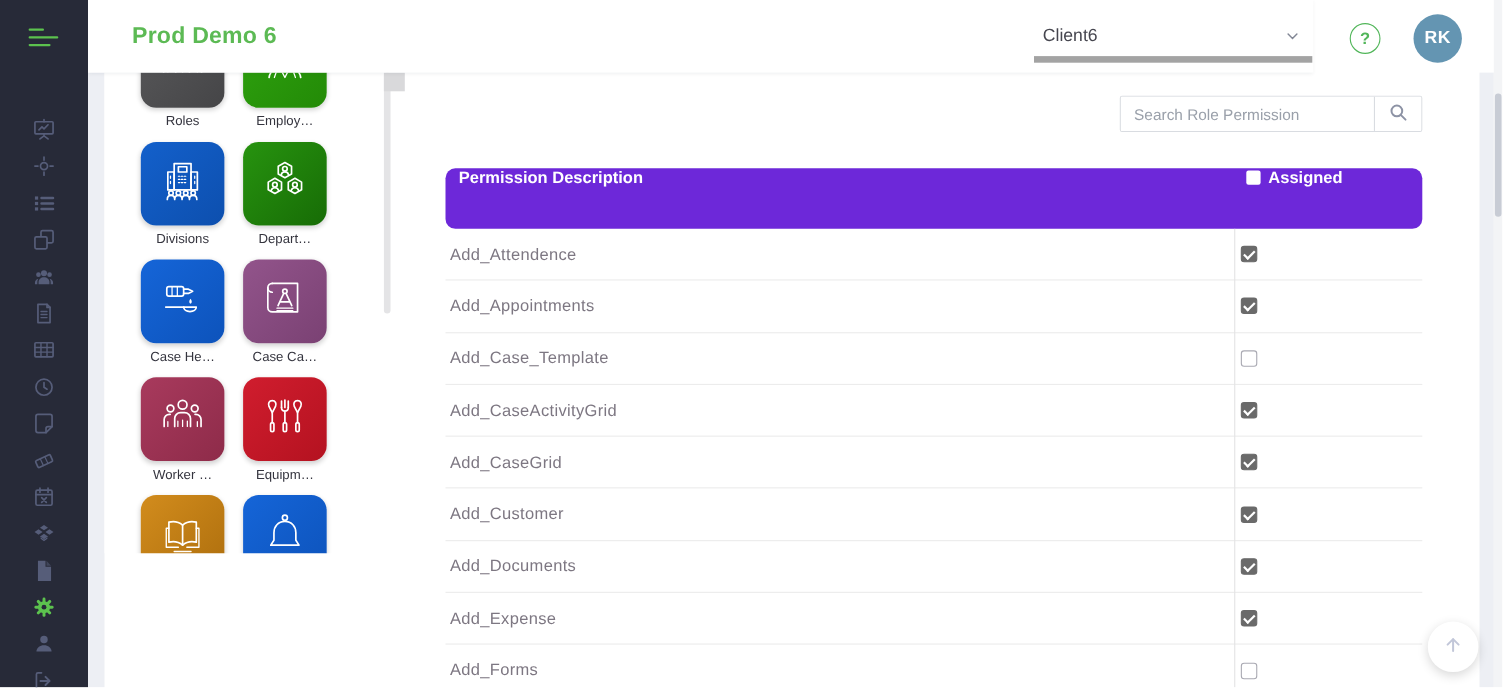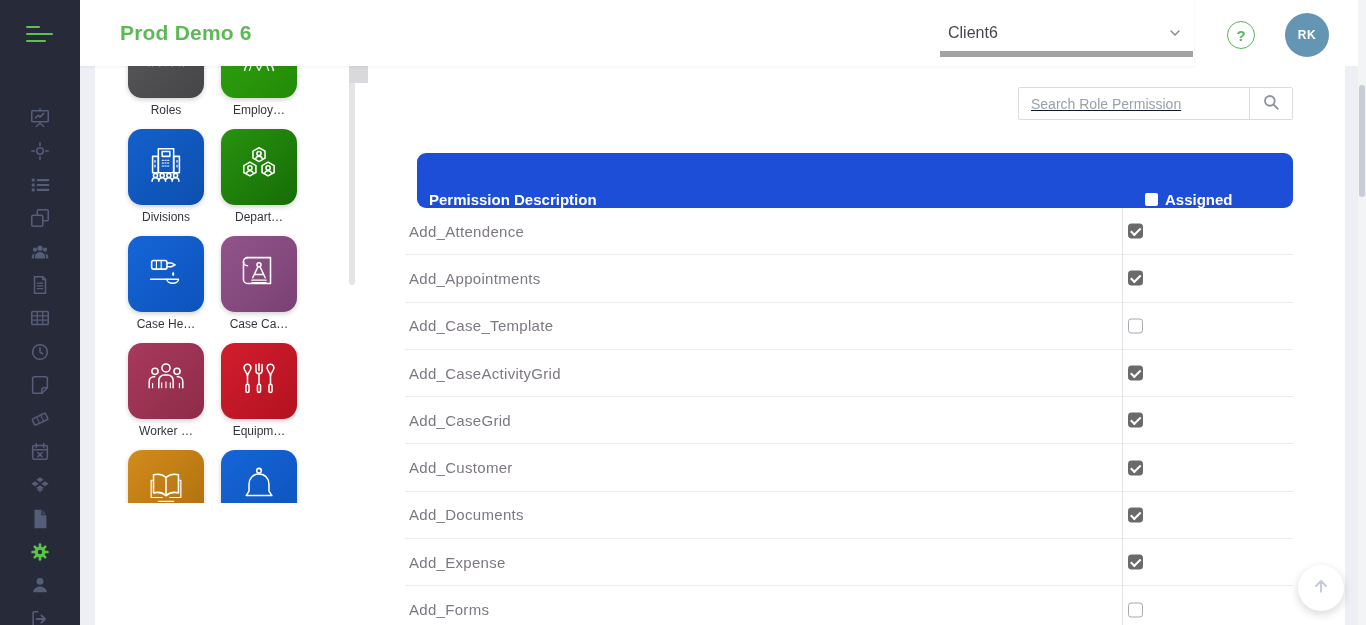--- a/index.html
+++ b/index.html
@@ -20,44 +20,44 @@
   .header{position:absolute;left:80px;top:0;width:1114px;height:66px;background:#fff;z-index:20;
           box-shadow:0 1px 3px rgba(40,50,70,.07);}
   .app-title{position:absolute;left:40px;top:0;line-height:66px;font-size:21px;font-weight:700;color:#5cba54;letter-spacing:.2px;}
   .client-select{position:absolute;left:860px;top:15px;width:253px;height:36px;display:flex;align-items:center;
                  justify-content:space-between;border-bottom:6px solid #a3a3a3;cursor:pointer;}
   .client-select .val{font-size:16px;color:#46464f;padding-left:8px;}
   .client-select .chev{padding-right:10px;display:flex;}
   .help-btn{position:absolute;left:1147px;top:21px;width:28px;height:28px;border:1.6px solid #52b65a;border-radius:50%;
             color:#52b65a;font-size:15px;font-weight:700;display:flex;align-items:center;justify-content:center;cursor:pointer;box-sizing:border-box;}
   .avatar{position:absolute;left:1205px;top:13px;width:44px;height:44px;border-radius:50%;background:#6495b2;
-          color:#fff;font-size:12px;font-weight:700;display:flex;align-items:center;justify-content:center;letter-spacing:.5px;cursor:pointer;}
+          color:#fff;font-size:16px;font-weight:700;display:flex;align-items:center;justify-content:center;letter-spacing:.5px;cursor:pointer;}
   
   .gutter-left{position:absolute;left:80px;top:66px;width:15px;height:559px;background:#edeff4;}
   .gutter-right{position:absolute;left:1345px;top:66px;width:13px;height:559px;background:#edeff4;}
   .page-scrollbar{position:absolute;left:1358px;top:0;width:8px;height:625px;background:#f3f4f6;}
   .page-scrollbar .thumb{position:absolute;left:1px;top:85px;width:6px;height:112px;background:#c8ccd5;border-radius:3px;}
   
   .tiles-viewport{position:absolute;left:95px;top:66px;width:262px;height:437px;overflow:hidden;background:#fff;}
   .tiles-grid{display:grid;grid-template-columns:76px 76px;column-gap:17px;margin-top:-44px;padding-left:33px;}
   .tile-cell{height:107px;cursor:pointer;}
   .tile{width:76px;height:76px;border-radius:14px;display:flex;align-items:center;justify-content:center;
         box-shadow:0 2px 5px rgba(0,0,0,.18);}
   .tile-label{margin-top:5px;width:76px;text-align:center;font-size:12px;font-weight:500;color:#34343e;white-space:nowrap;}
   .panel-scroll-track{position:absolute;left:349px;top:66px;width:6px;height:219px;background:#e4e4e6;border-radius:3px;}
   .panel-scroll-thumb{position:absolute;left:349px;top:66px;width:19px;height:17px;background:#d9d9db;}
   
   .search-wrap{position:absolute;left:1018px;top:87px;width:275px;height:33px;border:1px solid #d9dce1;border-radius:2px;
                display:flex;box-sizing:border-box;background:#fff;}
-  .search-input{flex:1;border:none;outline:none;padding:0 12px;font-size:14px;color:#0f172a;font-family:"Liberation Sans",sans-serif;text-decoration:underline;}
+  .search-input{flex:1;border:none;outline:none;padding:0 12px;font-size:14px;color:#0f172a;font-family:"Liberation Sans",sans-serif;}
   .search-input::placeholder{color:#9aa0aa;}
   .search-btn{width:43px;border:none;border-left:1px solid #d9dce1;background:#fff;display:flex;align-items:center;justify-content:center;cursor:pointer;}
   
   .table{position:absolute;left:405px;top:153px;width:888px;}
-  .thead{position:relative;height:55px;background:#1d4ed8;border-radius:9px;display:flex;align-items:flex-end;margin-left:12px;}
+  .thead{position:relative;height:55px;background:#6d28d9;border-radius:9px;display:flex;align-items:flex-start;}
   .th-desc{padding-left:12px;font-size:15px;font-weight:700;color:#fff;}
   .th-assigned{position:absolute;left:728px;display:flex;align-items:center;gap:7px;}
   .hcb{width:13px;height:13px;background:#fff;border-radius:2px;cursor:pointer;}
   .th-assigned span{font-size:15px;font-weight:700;color:#fff;}
   .tbody{position:relative;}
   .trow{position:relative;height:47.3px;border-bottom:1px solid #ececec;display:flex;align-items:center;box-sizing:border-box;}
   .perm-name{padding-left:4px;font-size:15px;color:#7d7782;letter-spacing:.3px;}
   .cb{position:absolute;left:723px;top:50%;transform:translateY(-50%);width:13px;height:13px;border-radius:3px;
       background:#fff;border:1.5px solid #a9a9b2;cursor:pointer;}
   .cb.checked{background:#6a6a6a;border-color:#6a6a6a;}

